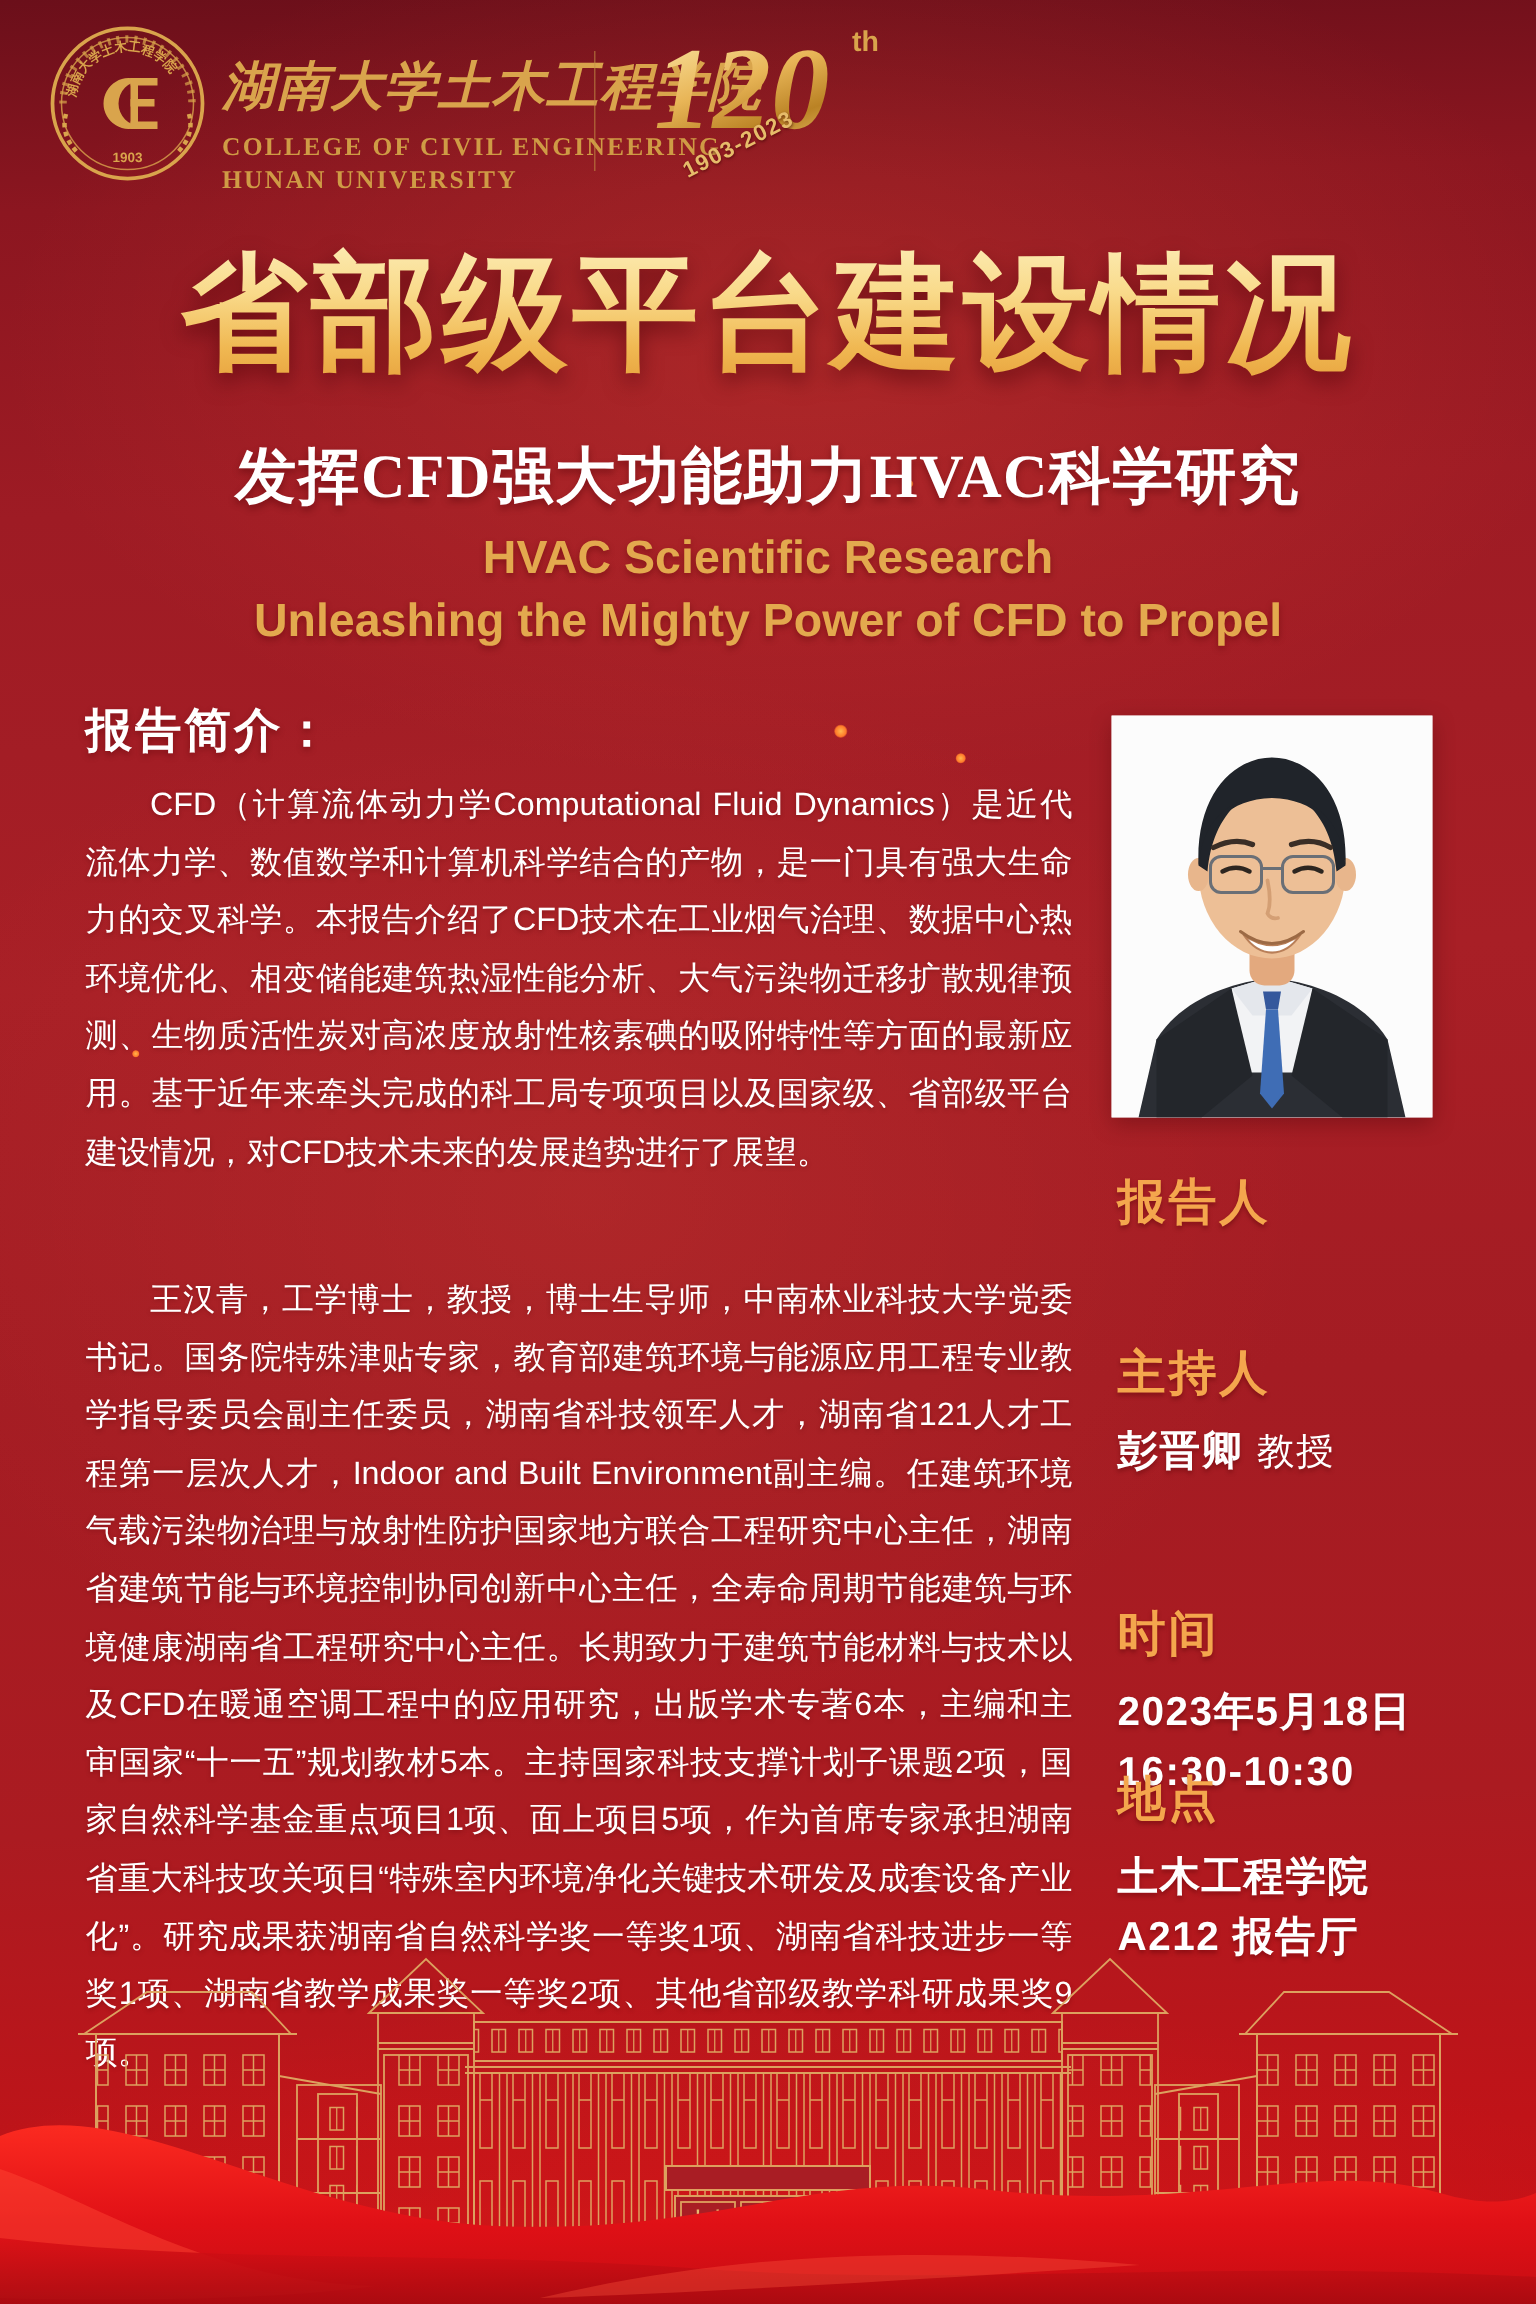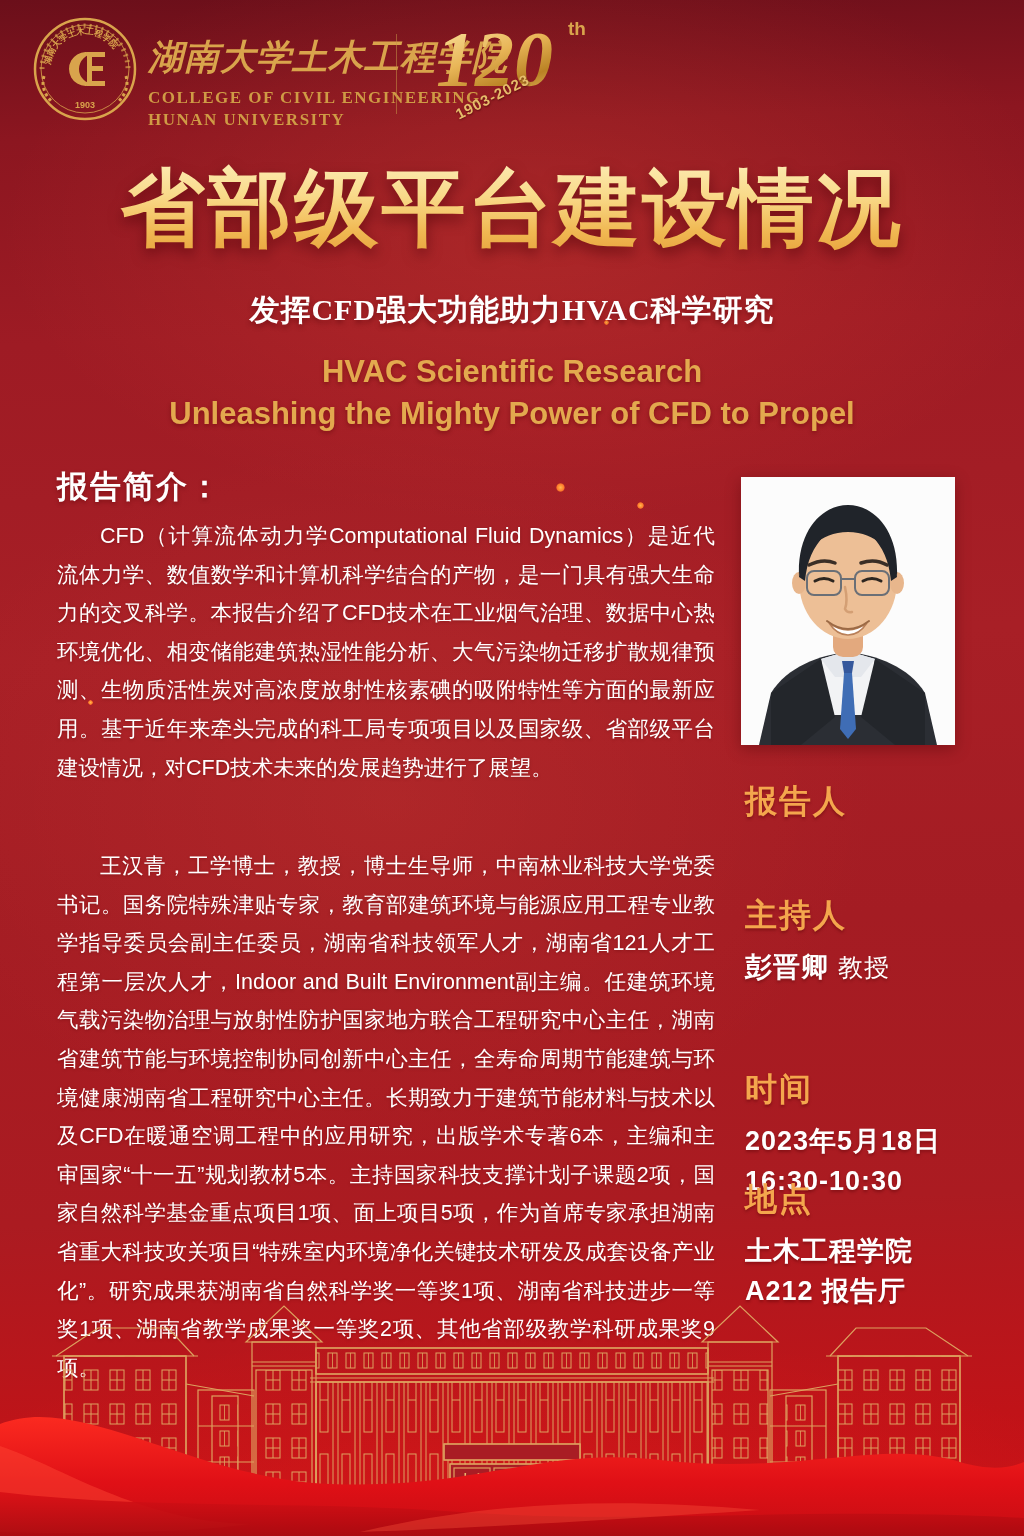--- a/index.html
+++ b/index.html
@@ -34,21 +34,21 @@
   
   .main-title{
     position:absolute;top:152px;left:0;width:100%;text-align:center;white-space:nowrap;
     font-size:84px;font-weight:900;letter-spacing:3px;
     background:linear-gradient(180deg,#fdf0be 0%,#f9da8a 38%,#f0b852 70%,#e49a35 100%);
     -webkit-background-clip:text;background-clip:text;color:transparent;
     filter:drop-shadow(0 6px 7px rgba(70,0,6,.55));
   }
   .talk-cn{
     position:absolute;top:290px;left:0;width:100%;text-align:center;color:#ffffff;
-    font-family:"Liberation Serif","DejaVu Serif",serif;font-weight:700;font-size:30px;
+    font-family:"Liberation Serif","DejaVu Serif",serif;font-weight:700;font-size:41px;
     letter-spacing:1px;text-shadow:0 3px 5px rgba(80,0,6,.45);white-space:nowrap;
   }
   .talk-en{
     position:absolute;top:351px;left:0;width:100%;text-align:center;color:#e3a94e;
     font-weight:700;font-size:31px;line-height:42px;text-shadow:0 2px 4px rgba(80,0,6,.4);
   }
   
   .sec-heading{position:absolute;left:57px;color:#ffffff;font-size:31px;font-weight:800;
     letter-spacing:2px;text-shadow:0 2px 4px rgba(80,0,6,.4);text-align:center;}
   .sec-body{position:absolute;left:57px;width:658px;color:#ffffff;font-size:21.5px;

